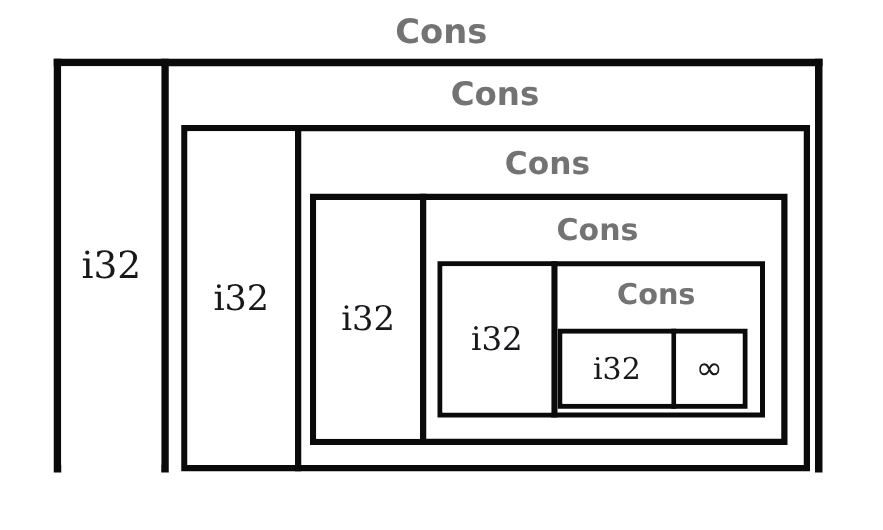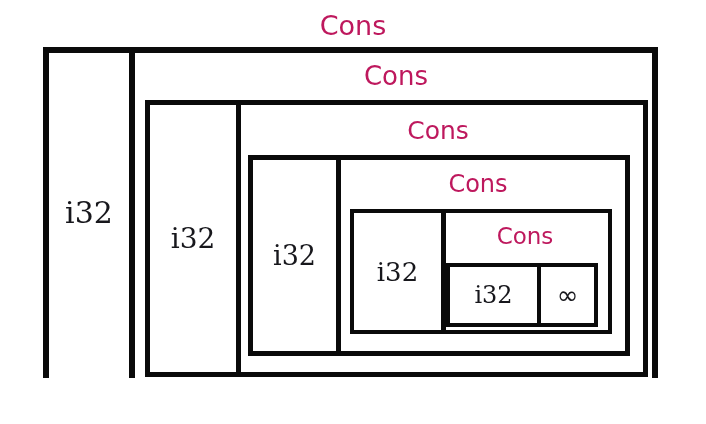--- a/index.html
+++ b/index.html
@@ -9,23 +9,23 @@
     background:#ffffff;
     font-family:"DejaVu Sans", sans-serif;
     overflow:hidden;
   }
   #stage{position:relative;width:706px;height:424px;background:#fff;}
 
   
   .cons-label{
     position:absolute;
     text-align:center;
-    color:#be185d;
+    color:#737373;
     font-family:"DejaVu Sans", sans-serif;
-    font-weight:400;
+    font-weight:700;
     line-height:1;
     white-space:nowrap;
     letter-spacing:0px;
   }
 
   
   .cell{
     position:absolute;
     box-sizing:border-box;
     background:#ffffff;

